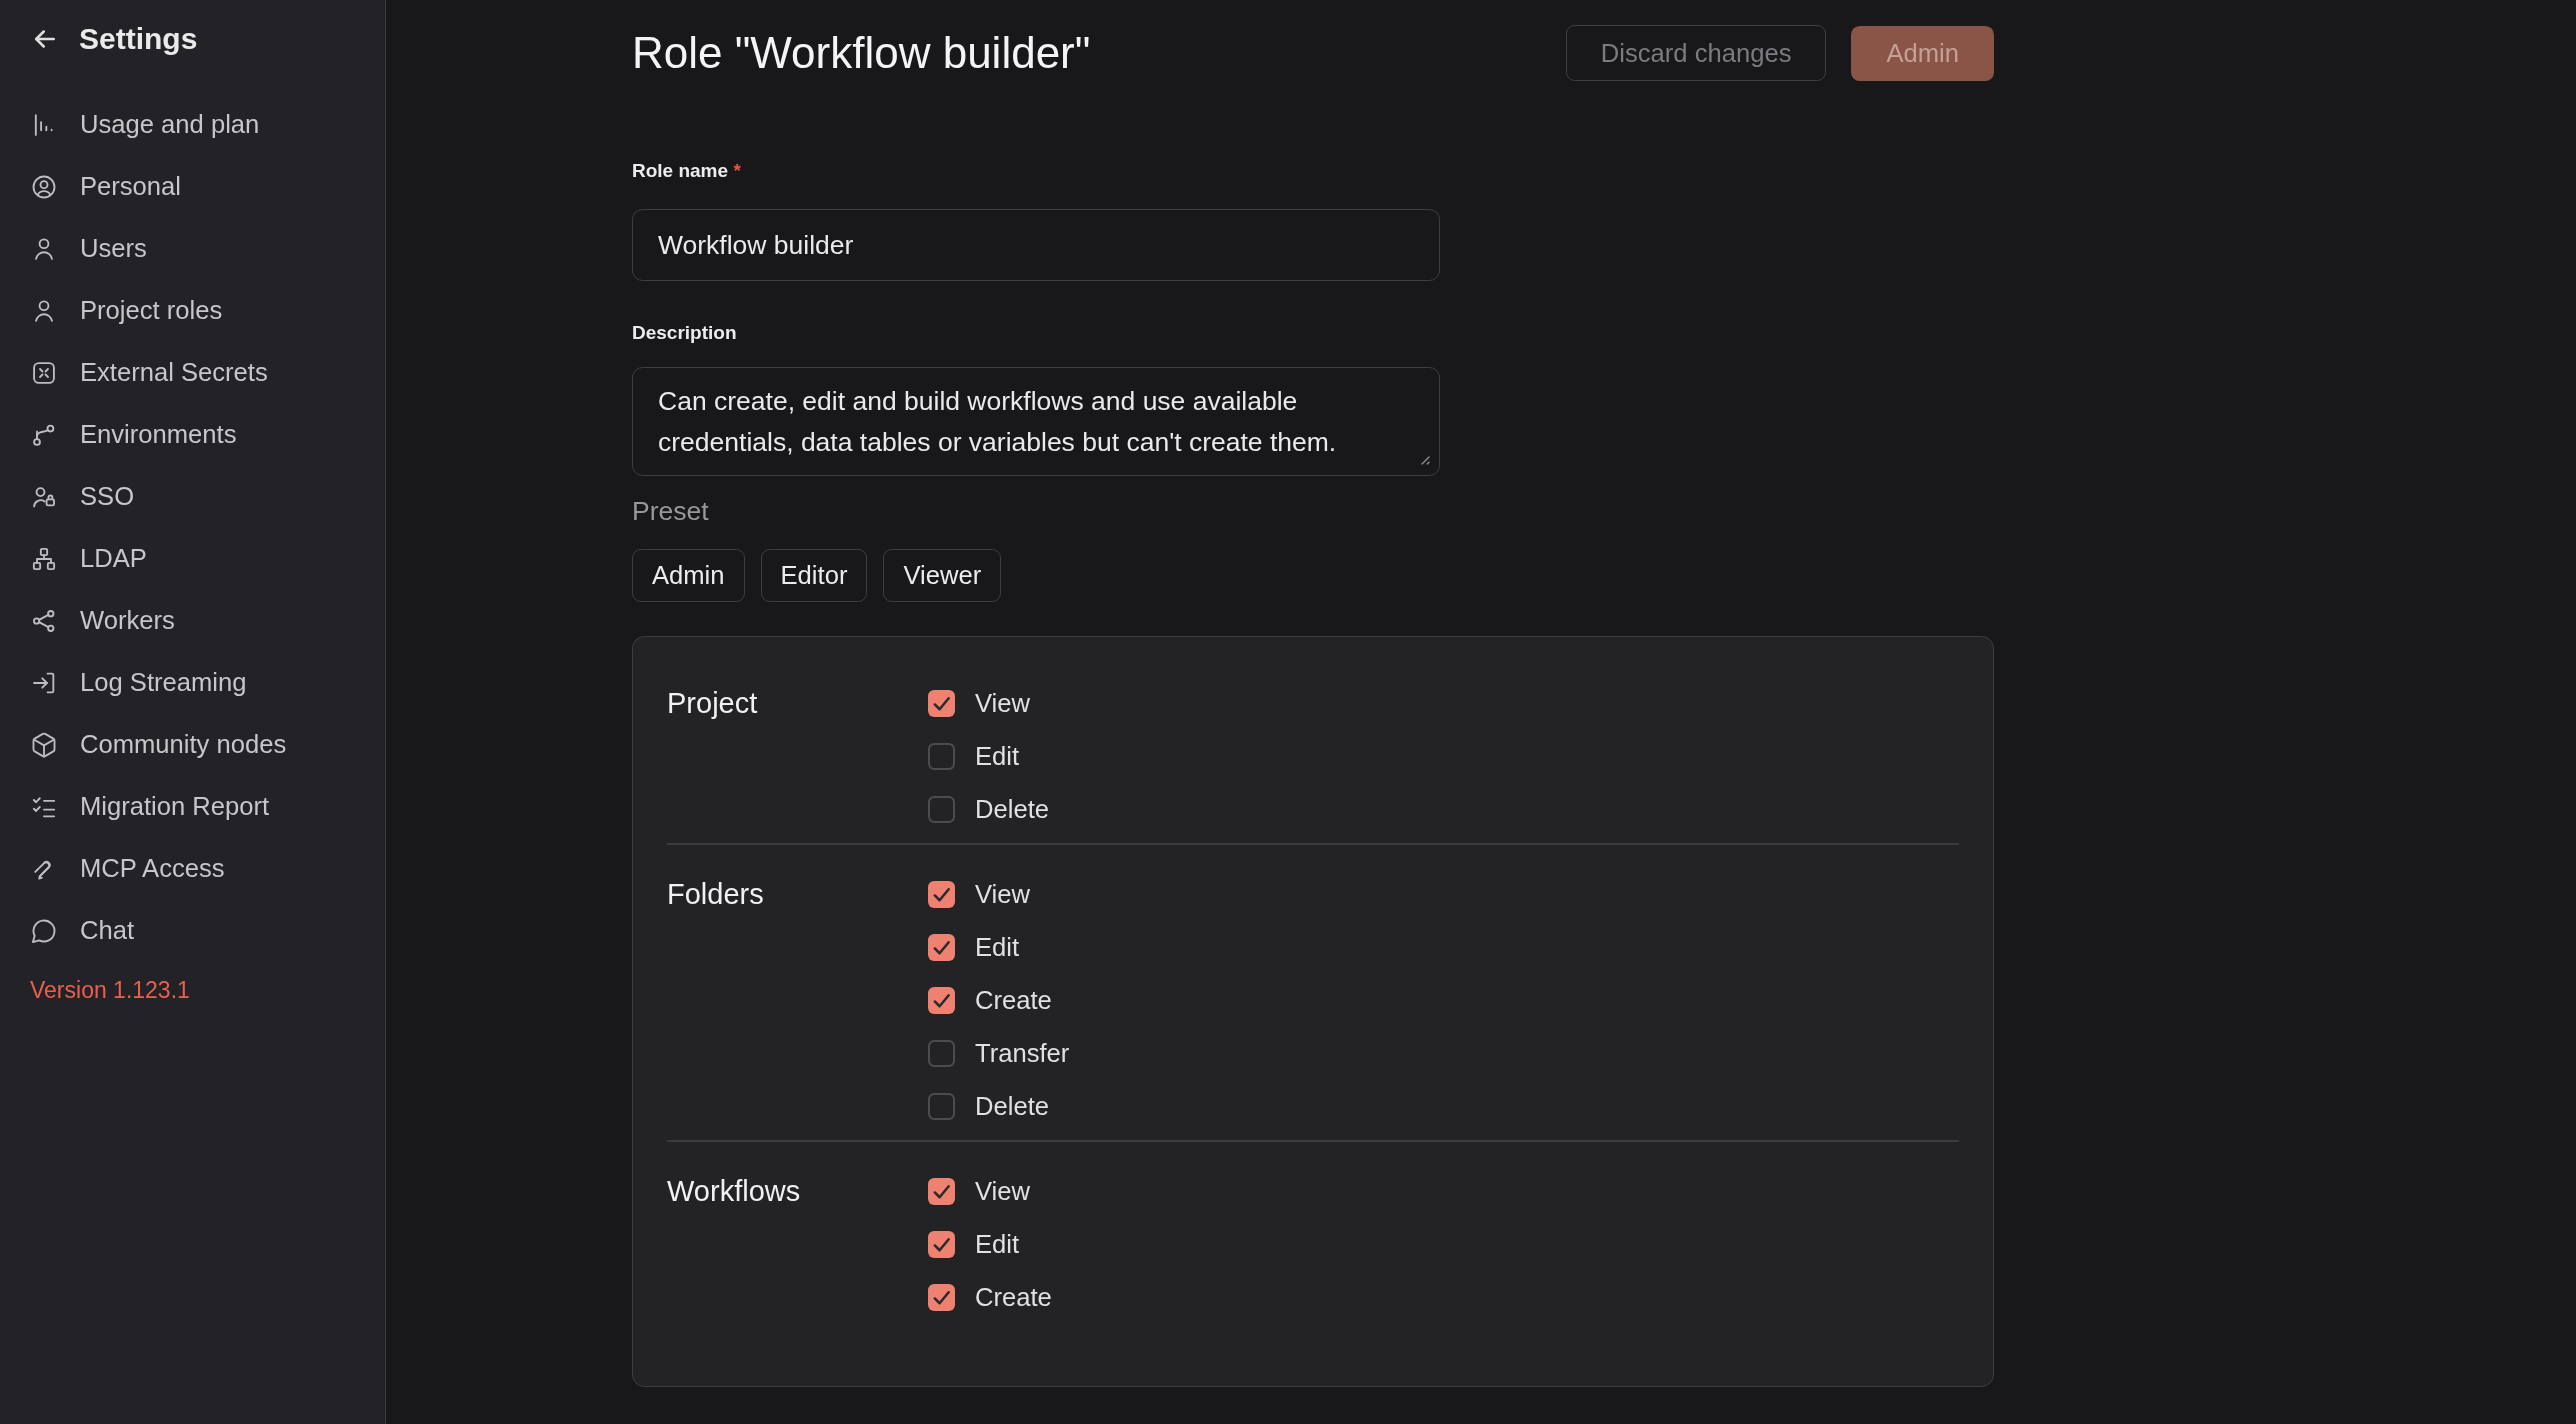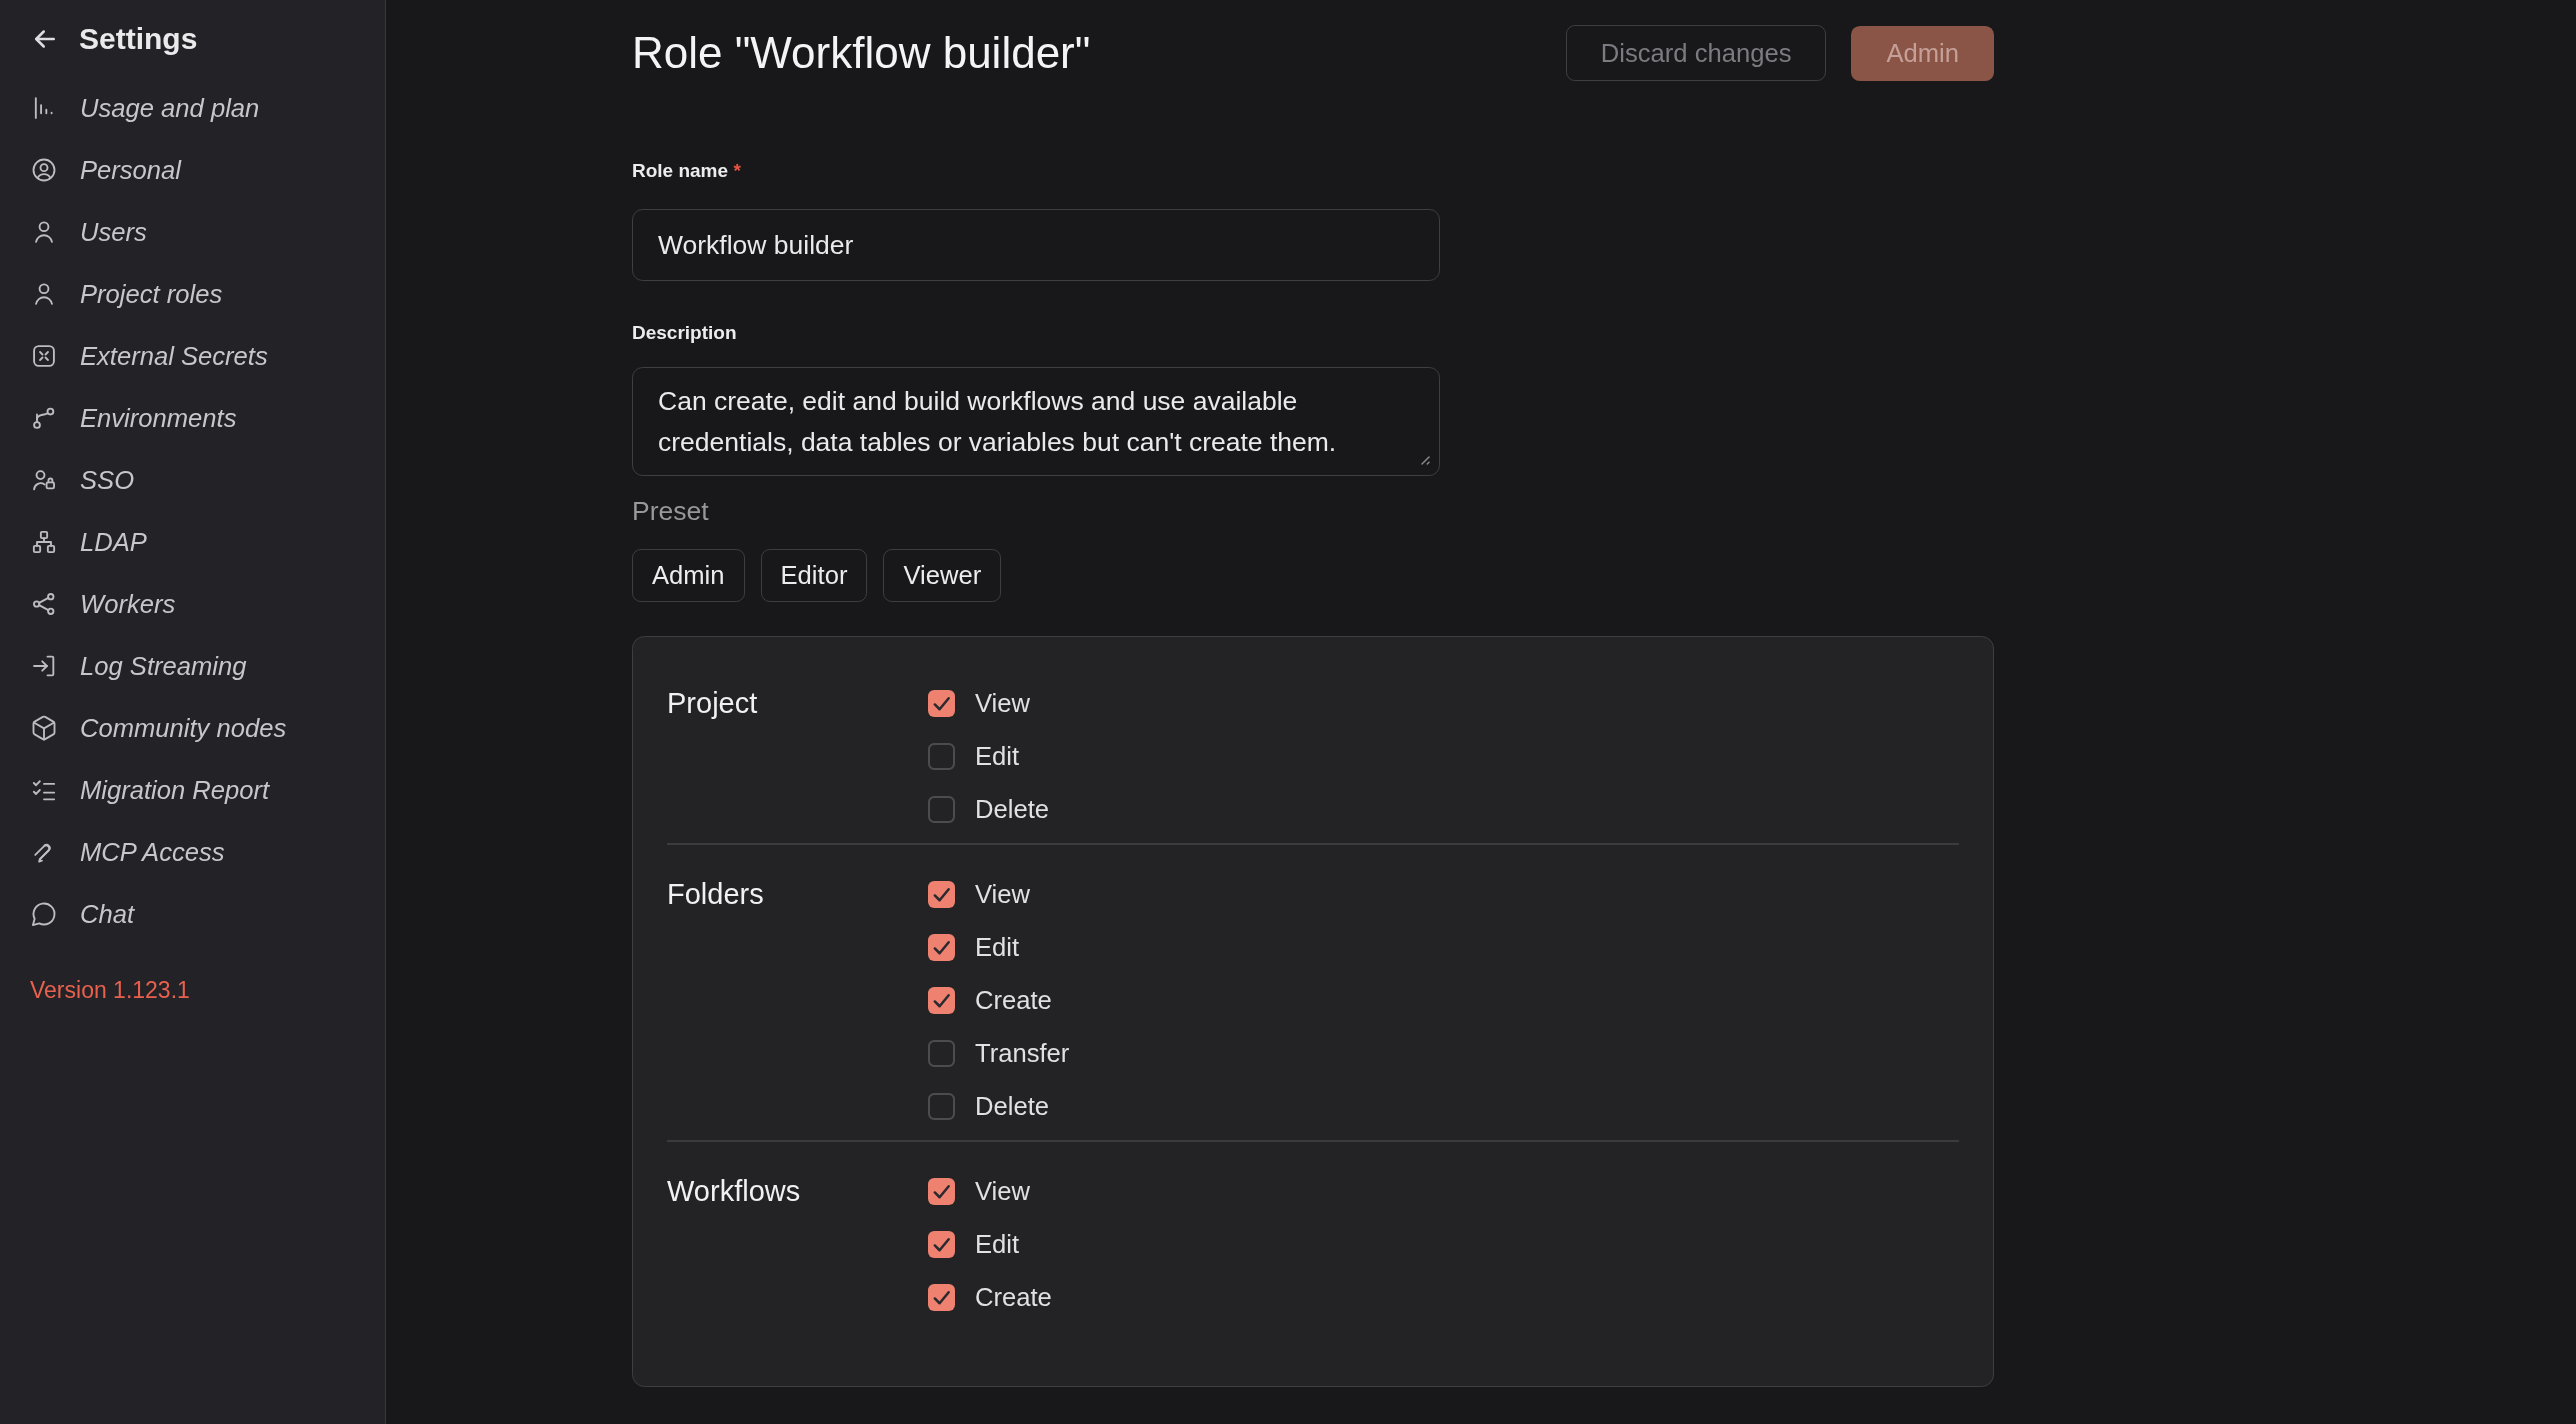--- a/index.html
+++ b/index.html
@@ -17,23 +17,23 @@
     background:#232327; border-right:1.8px solid #39393d;
     padding-top:17.7px;
   }
   .sb-header {
     display:flex; align-items:center; gap:19px;
     height:42px; padding:0 30px; margin-bottom:17.7px;
     font-size:30px; font-weight:600; color:#eaeaec;
   }
   .sb-header .back-ic { width:30px; height:30px; color:#dedee1; flex:none; cursor:pointer; }
   .sb-item {
-    display:flex; align-items:center; gap:22px;
+    display:flex; align-items:flex-end; gap:22px;
     height:62px; padding:0 30px;
-    font-size:25.6px; color:#c7c7cb; cursor:pointer;font-style:italic;
+    font-size:25.6px; color:#c7c7cb; cursor:pointer;
   }
   .sb-icon { width:28px; height:28px; color:#bcbcc1; flex:none; }
   .version { margin:32px 30px 0; font-size:23px; line-height:26.5px; color:#e9604e; cursor:pointer; }
 
   
   .main { position:absolute; left:388px; top:0; right:0; bottom:0; background:#18181a; }
   .content { position:absolute; left:632px; top:0; width:1362px; }
 
   .page-header { margin-top:21px; height:64px; display:flex; align-items:center; justify-content:space-between; }
   .page-title { font-size:44px; font-weight:500; color:#f4f4f6; }

